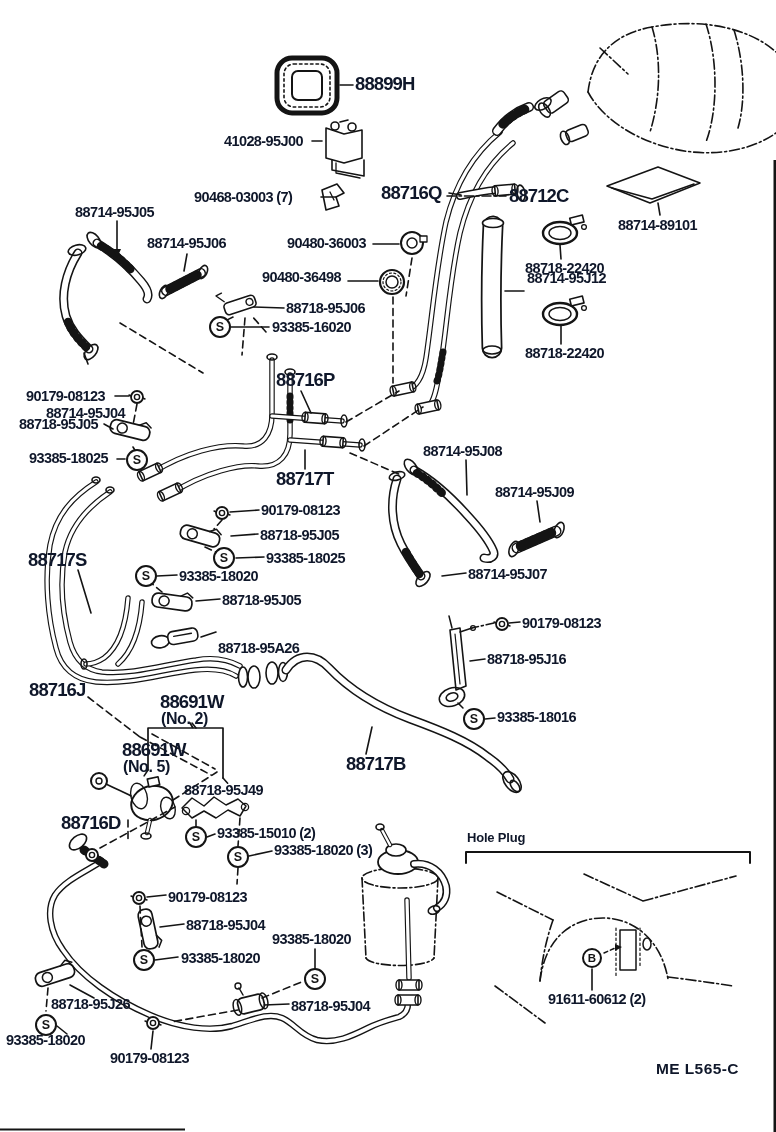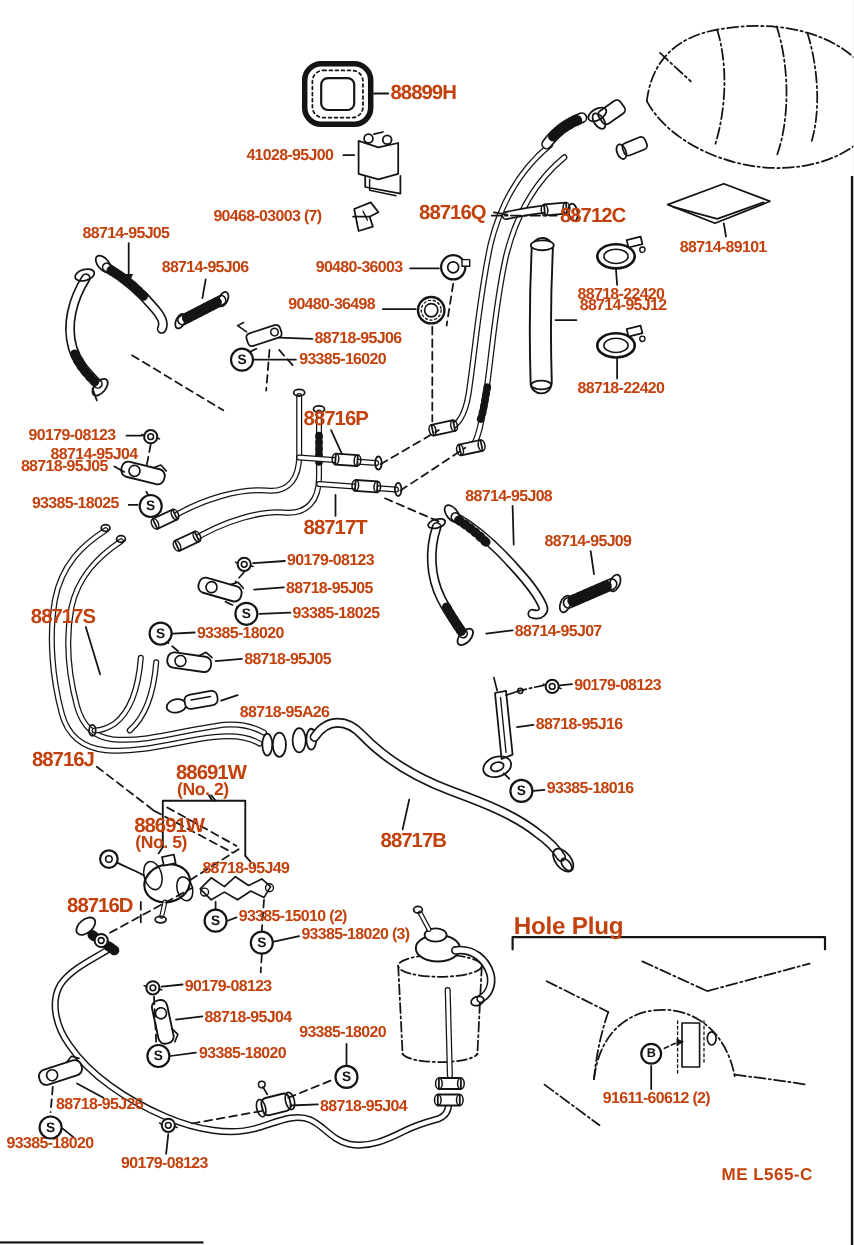--- a/index.html
+++ b/index.html
@@ -1,24 +1,24 @@
 <!DOCTYPE html>
 <html><head>
 <meta charset="utf-8">
 <style>
   html,body{margin:0;padding:0;background:#e8e8e8;}
   .page{position:relative;width:776px;height:1132px;background:#ffffff;overflow:hidden;
         font-family:"Liberation Sans",sans-serif;}
   .art{position:absolute;left:0;top:0;}
-  .lbl{position:absolute;font-weight:700;color:#c2410c;white-space:nowrap;line-height:1;
+  .lbl{position:absolute;font-weight:700;color:#0f172a;white-space:nowrap;line-height:1;
        font-family:"Liberation Sans",sans-serif;}
   .md{font-size:14.5px;letter-spacing:-0.6px;}
   .lg{font-size:18.5px;letter-spacing:-0.9px;}
   .sm{font-size:16px;letter-spacing:-0.4px;}
-  .hd{font-size:22px;letter-spacing:-0.2px;text-align:right;}
+  .hd{font-size:13px;letter-spacing:-0.2px;text-align:right;}
   .ft{font-size:15.5px;letter-spacing:0.4px;}
   .smk,.bmk{position:absolute;box-sizing:border-box;width:22px;height:22px;border:2px solid #141414;
        border-radius:50%;background:#fff;display:flex;align-items:center;justify-content:center;
        font:700 12.5px "Liberation Sans",sans-serif;color:#141414;}
   .bmk{width:20px;height:20px;font-size:11.5px;}
 </style>
 </head>
 <body>
 
 <div class="page">

